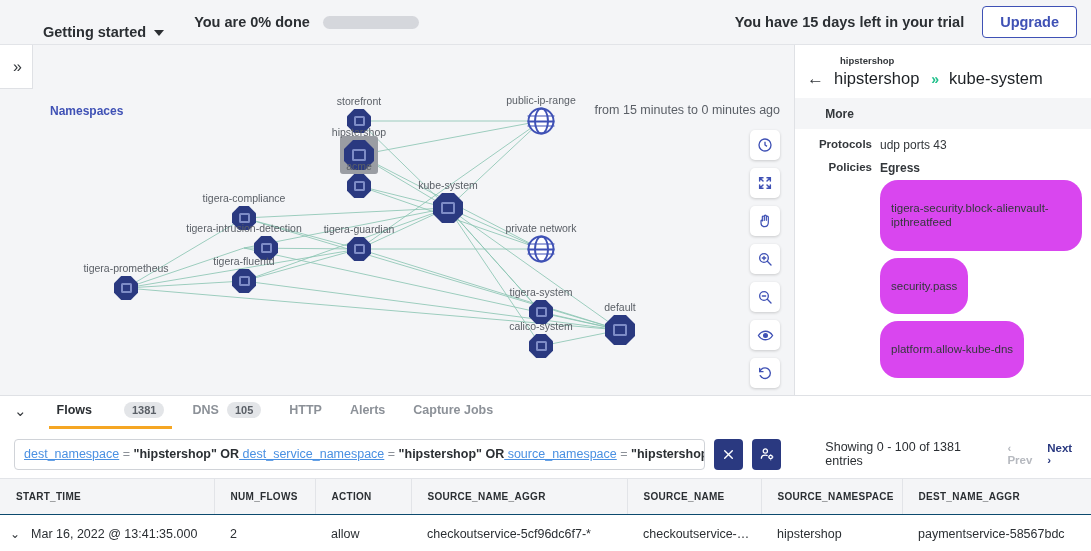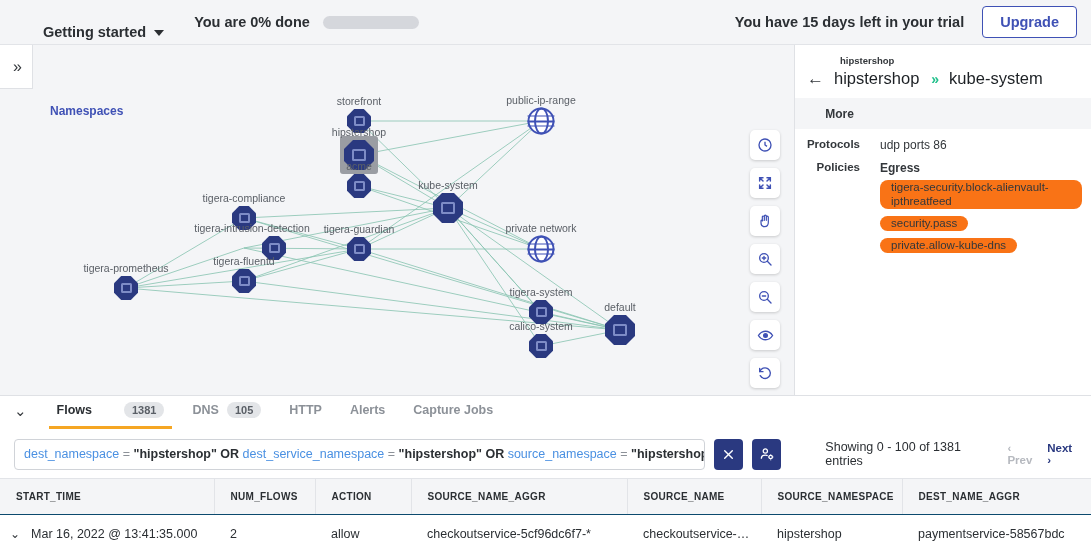--- a/index.html
+++ b/index.html
@@ -159,28 +159,28 @@
   .stat-table td {
     font-size: 12px; padding: 11px 4px; text-align: center;
     border-bottom: 1px solid #eceef1; color: #33373b;
   }
   .stat-table td.rowlbl { font-weight: 700; text-align: right; padding-right: 16px; }
   .more-bar { background: #f4f5f7; height: 31px; display:flex; align-items:center; }
   .more-bar span { width: 89px; text-align: center; font-size: 12px; font-weight: 700; }
 
   .detail-row { display: flex; padding: 9px 0 0 0; }
   .detail-lbl {
-    width: 85px; text-align: right; padding-right: 20px;
+    width: 85px; text-align: right; padding-right: 8px;
     font-size: 11.5px; font-weight: 700; color: #33373b; flex: none;
   }
   .detail-val { font-size: 12px; color: #33373b; }
   .detail-val.bold { font-weight: 700; }
   .chip {
-    display: inline-block; background: #f97316; color: #33373b;
-    border-radius: 8px; padding: 0 11px; font-size: 11.5px;
+    display: inline-block; background: #d946ef; color: #33373b;
+    border-radius: 18px; padding: 21px 11px; font-size: 11.5px;
     margin-top: 7px; max-width: 202px; line-height: 1.25;
   }
   .chips-col { padding-left: 85px; margin-top: -2px; }
 
   
   .bottom {
     position: absolute; top: 395px; left: 0;
     width: 1091px; height: 156px; background: #ffffff;
     border-top: 1px solid #dfe1e5;
   }
@@ -210,21 +210,21 @@
     height: 48px; display: flex; align-items: center; padding: 0 14px;
     margin-top: 6px;
   }
   .searchbox {
     flex: 0 0 auto; width: 691px; height: 31px;
     border: 1px solid #d0d3d8; border-radius: 4px;
     background: #ffffff; display: flex; align-items: center;
     padding: 0 9px; overflow: hidden; position: relative;
   }
   .q { font-size: 12.5px; white-space: nowrap; font-weight: 700; color: #2b2f33; }
-  .q .k { color: #4a90e2; font-weight: 400; }
+  .q .k { color: #4a90e2; font-weight: 400; text-decoration: underline; }
   .q .op { color: #8c9198; font-weight: 400; }
   .sq-btn {
     width: 31px; height: 31px; background: #2a3980; border-radius: 4px;
     display: flex; align-items: center; justify-content: center;
     margin-left: 9px; cursor: pointer;
   }
   .showing {
     margin-left: 44px; font-size: 12.5px; color: #2b2f33; font-weight: 400;
   }
   .pager { margin-left: 16px; font-size: 11.5px; display: flex; gap: 10px; align-items:center; }
@@ -265,20 +265,21 @@
   <button class="upgrade-btn">Upgrade</button>
 </div>
 
 <div class="graph-wrap">
 
   <div class="expand-tab">
     <span class="dchev">»</span>
   </div>
 
   <div class="ns-title">Namespaces</div>
+  <div class="time-range">from 15 minutes to 0 minutes ago</div>
 
   <svg class="edges" width="795" height="350" viewBox="0 0 795 350">
       <line x1="359" y1="76" x2="448" y2="163" stroke="#8dc6b4" stroke-width="1" opacity="0.85"></line>
       <line x1="359" y1="76" x2="541" y2="76" stroke="#8dc6b4" stroke-width="1" opacity="0.85"></line>
       <line x1="359" y1="110" x2="448" y2="163" stroke="#8dc6b4" stroke-width="1" opacity="0.85"></line>
       <line x1="359" y1="110" x2="541" y2="76" stroke="#8dc6b4" stroke-width="1" opacity="0.85"></line>
       <line x1="359" y1="110" x2="541" y2="204" stroke="#8dc6b4" stroke-width="1" opacity="0.85"></line>
       <line x1="359" y1="141" x2="448" y2="163" stroke="#8dc6b4" stroke-width="1" opacity="0.85"></line>
       <line x1="359" y1="141" x2="541" y2="204" stroke="#8dc6b4" stroke-width="1" opacity="0.85"></line>
       <line x1="448" y1="163" x2="541" y2="76" stroke="#8dc6b4" stroke-width="1" opacity="0.85"></line>
@@ -345,21 +346,21 @@
         <div class="globe">
           <div class="globe-bars"></div>
         </div>
       </div>
       <div class="node" style="left: 244px; top: 173px;">
         <div class="node-label">tigera-compliance</div>
         <div class="node-shape">
           <div class="node-inner"></div>
         </div>
       </div>
-      <div class="node" style="left: 252px; top: 203px; padding-left: 44px;">
+      <div class="node" style="left: 244px; top: 203px; padding-left: 44px;">
         <div class="node-label">tigera-intrusion-detection</div>
         <div class="node-shape">
           <div class="node-inner"></div>
         </div>
       </div>
       <div class="node" style="left: 359px; top: 204px;">
         <div class="node-label">tigera-guardian</div>
         <div class="node-shape">
           <div class="node-inner"></div>
         </div>
@@ -452,28 +453,28 @@
     </div>
   </div>
 
 
   <div class="more-bar">
     <span>More</span>
   </div>
 
   <div class="detail-row">
     <div class="detail-lbl">Protocols</div>
-    <div class="detail-val">udp ports 86</div>
+    <div class="detail-val">udp ports 43</div>
   </div>
 
   <div class="detail-row">
     <div class="detail-lbl">Policies</div>
     <div class="detail-val bold">Egress</div>
   </div>
-  <div class="chips-col" id="policy-chips"><div class="chip">tigera-security.block-alienvault-ipthreatfeed</div><div class="chip">security.pass</div><div class="chip">private.allow-kube-dns</div></div>
+  <div class="chips-col" id="policy-chips"><div class="chip">tigera-security.block-alienvault-ipthreatfeed</div><div class="chip">security.pass</div><div class="chip">platform.allow-kube-dns</div></div>
 </div>
 
 <div class="bottom">
   <div class="tabs">
     <span class="tabs-chev">⌄</span>
     <div id="tabs-host" style="display:flex;align-items:center;">
         <div class="tab active">
           <span>Flows</span>
           <span class="pill">1381</span>
         </div>

